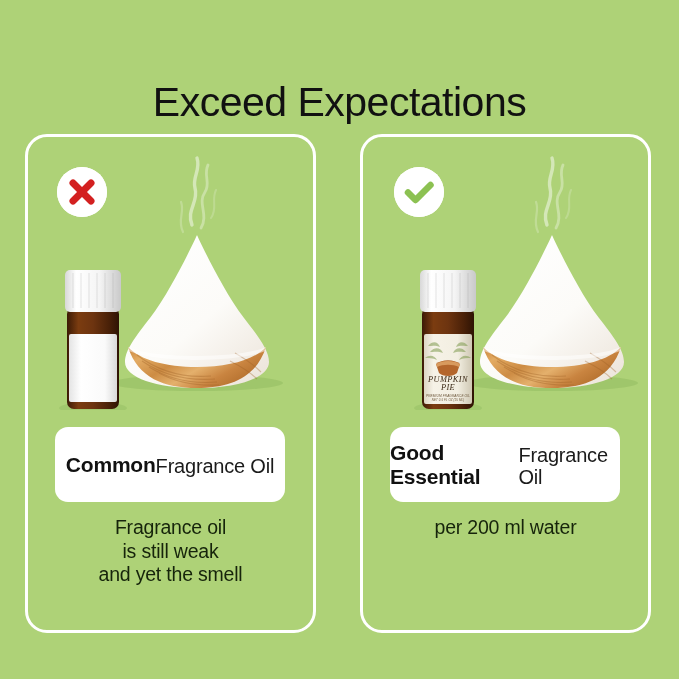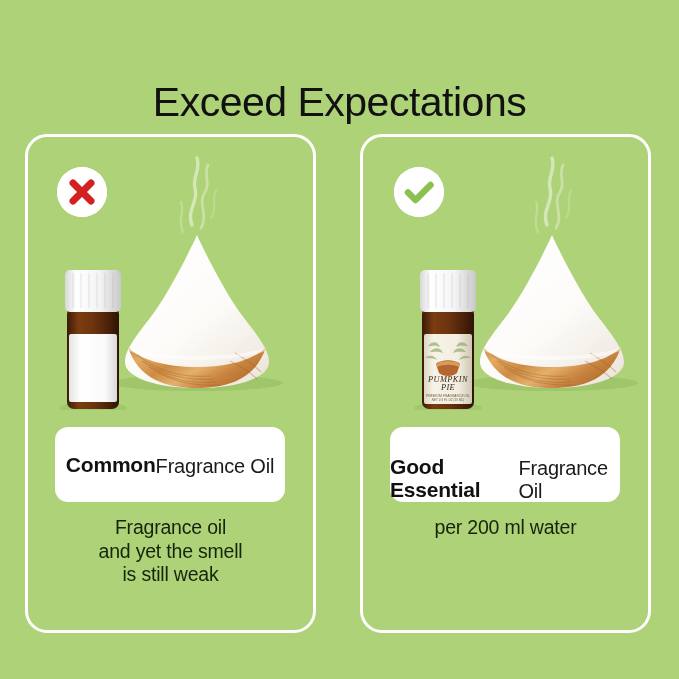--- a/index.html
+++ b/index.html
@@ -83,21 +83,21 @@
     background: #ffffff;
     border-radius: 13px;
     box-sizing: border-box;
     display: flex;
     flex-direction: row;
     align-items: center;
     justify-content: center;
     line-height: 1.12;
   }
   .plate-left  { left: 55px; }
-  .plate-right { left: 390px; align-items: flex-end; }
+  .plate-right { left: 390px; }
   .plate-brand {
     font-size: 21px;
     font-weight: bold;
     color: #111111;
     letter-spacing: -0.2px;
   }
   .plate-sub {
     font-size: 20px;
     font-weight: 400;
     color: #1b1b1b;
@@ -216,22 +216,22 @@
     </svg>
   </div>
 
   <div class="plate plate-left">
     <span class="plate-brand">Common</span>
     <span class="plate-sub">Fragrance Oil</span>
   </div>
 
   <div class="desc desc-left">
     <span>Fragrance oil</span>
+    <span>is still weak</span>
     <span>and yet the smell</span>
-    <span>is still weak</span>
   </div>
 
   <div class="card card-right"></div>
 
   <div class="scene scene-right">
     <svg width="291" height="270" viewBox="0 0 291 270" xmlns="http://www.w3.org/2000/svg">
       <defs>
         <linearGradient id="coneR" x1="0.12" y1="0" x2="0.92" y2="1">
           <stop offset="0" stop-color="#ffffff"></stop>
           <stop offset="0.55" stop-color="#fcfbf8"></stop>

